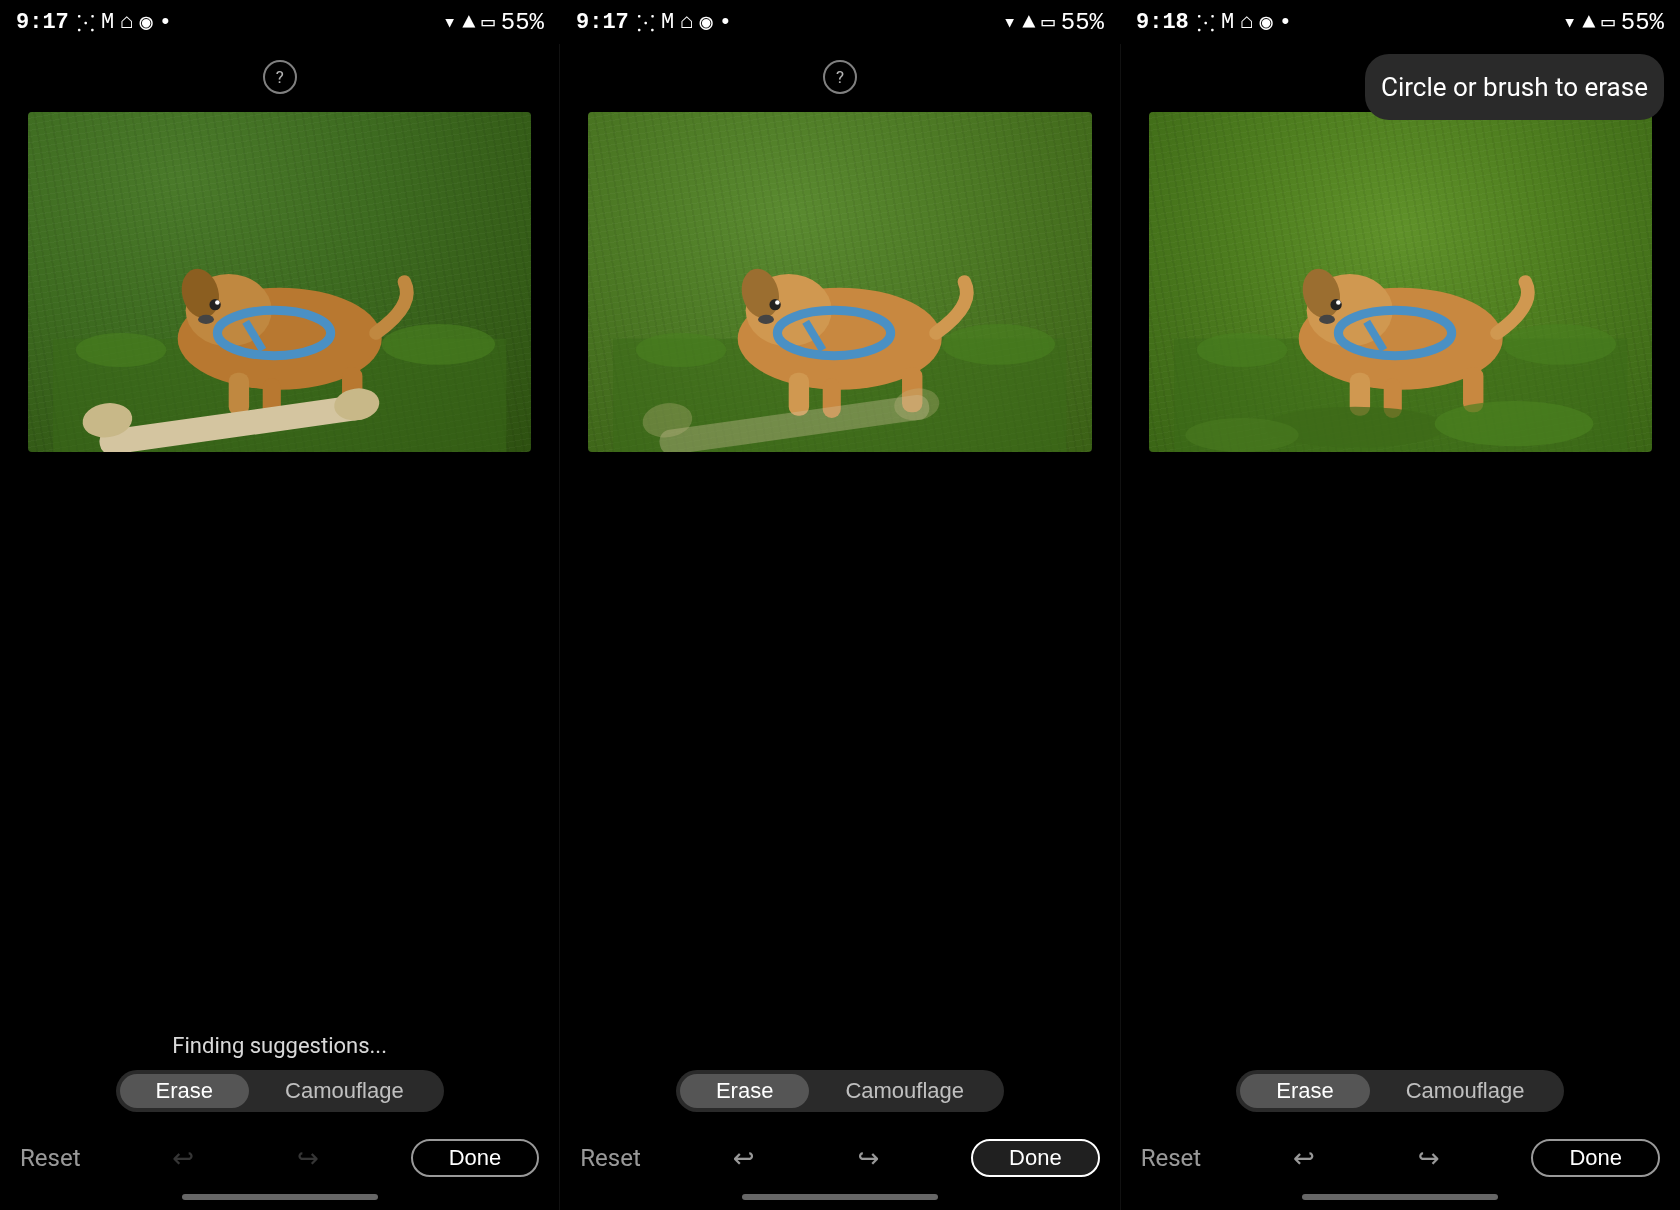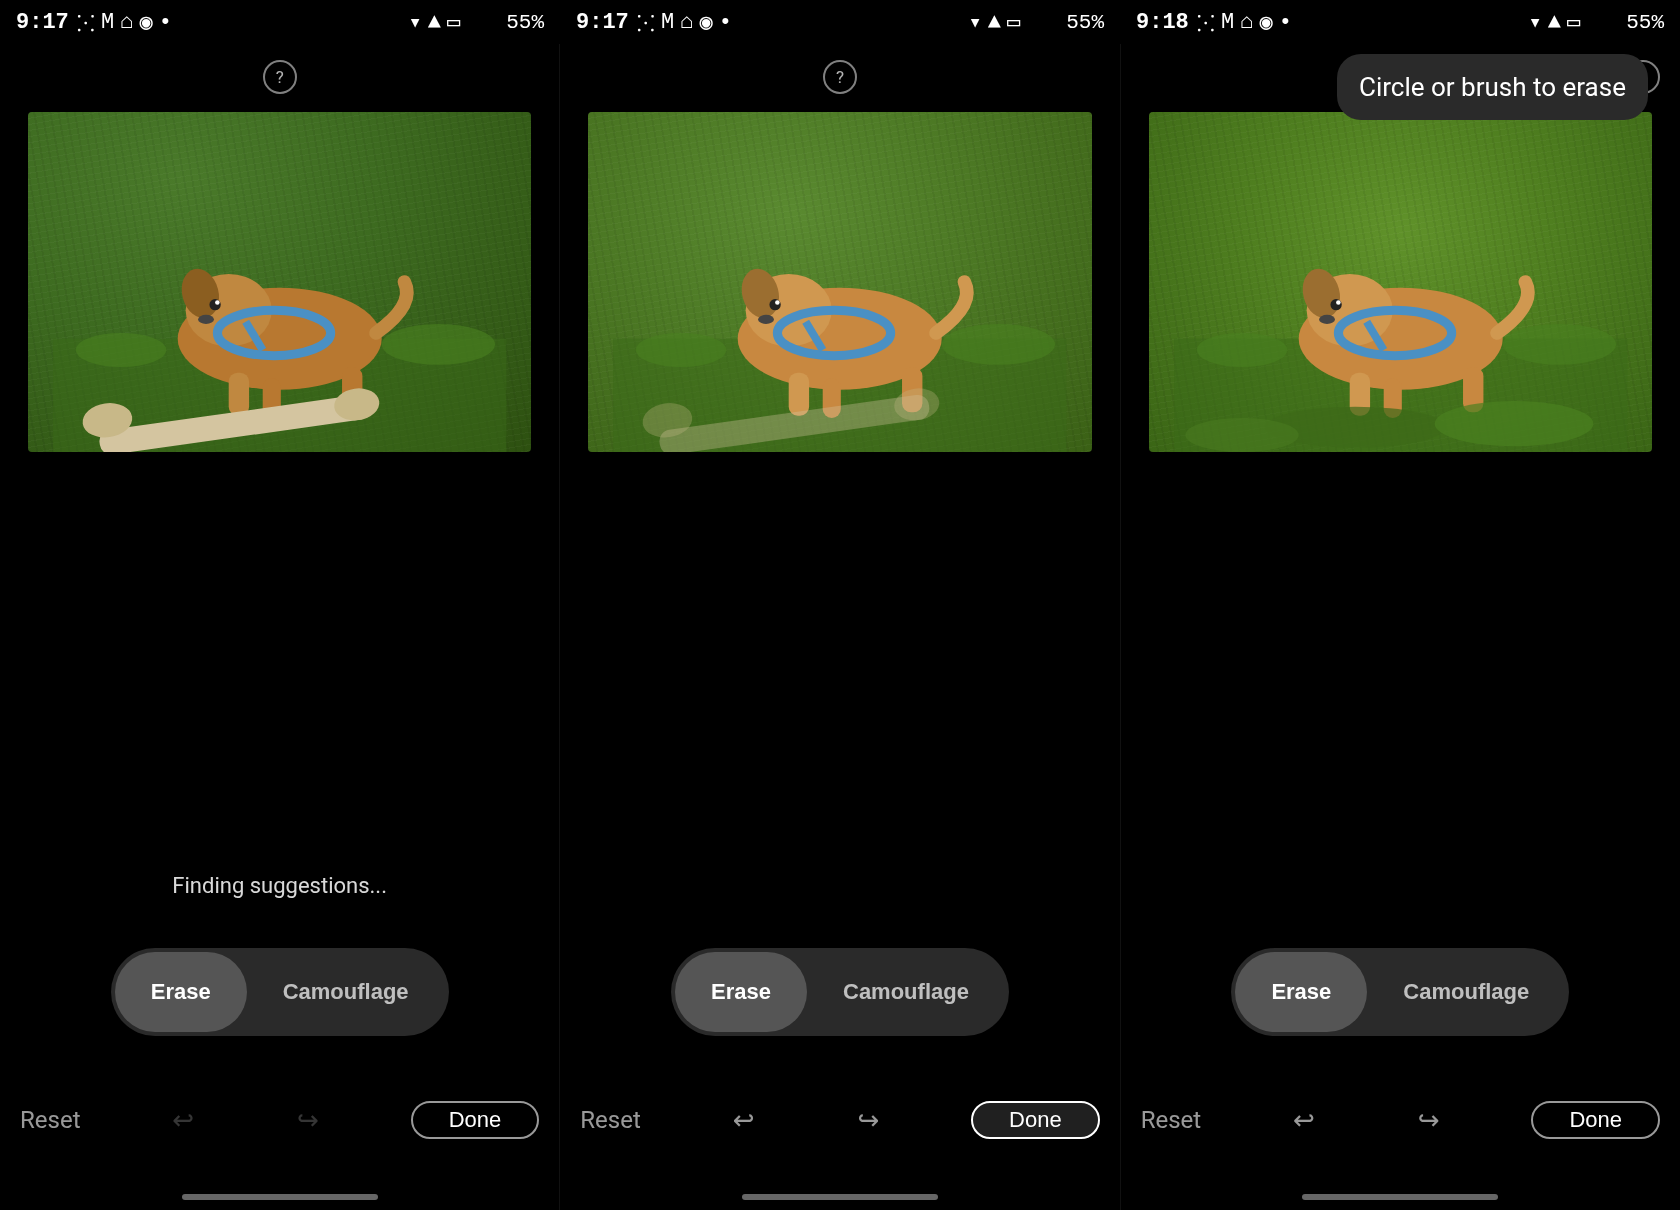--- a/index.html
+++ b/index.html
@@ -39,21 +39,21 @@
       display: flex;
       gap: 6px;
       align-items: center;
     }
     .status-bar .right-icons {
       margin-left: auto;
       display: flex;
       align-items: center;
       gap: 6px;
     }
-    .battery-text { font-size: 21px; margin-left: 40px; }
+    .battery-text { font-size: 24px; }
 
     
     .panels {
       display: flex;
       flex: 1;
       width: 100%;
     }
     .panel {
       flex: 1;
       display: flex;
@@ -83,24 +83,24 @@
       justify-content: center;
       font-size: 17px;
       color: rgba(255,255,255,0.7);
       cursor: pointer;
     }
 
     
     .tooltip-bubble {
       position: absolute;
       top: 10px;
-      right: 32px;
+      right: 16px;
       background: #2a2a2a;
       border-radius: 24px;
-      padding: 18px 22px;
+      padding: 18px 16px;
       font-size: 26px;
       color: #fff;
       white-space: nowrap;
       z-index: 10;
     }
 
     
     .image-area {
       width: 90%;
       flex: 1;
@@ -154,43 +154,42 @@
     }
 
     
     .bottom-area {
       width: 100%;
       display: flex;
       flex-direction: column;
       align-items: center;
       padding: 8px 0 0 0;
       flex-shrink: 0;
-      gap: 38px;
     }
 
     .suggestions-text {
       font-size: 22px;
       color: rgba(255,255,255,0.85);
       margin-bottom: 12px;
       text-align: center;
     }
 
     
     .toggle-row {
       display: flex;
       background: rgba(60,60,60,0.7);
       border-radius: 50px;
       padding: 4px;
       margin-bottom: 16px;
     }
     .toggle-btn {
-      padding: 27px 36px;
+      padding: 4px 36px;
       border-radius: 50px;
       font-size: 22px;
-      font-weight: 700;
+      font-weight: 400;
       border: none;
       cursor: pointer;
       transition: background 0.2s;
     }
     .toggle-btn.active {
       background: #555;
       color: #fff;
     }
     .toggle-btn.inactive {
       background: transparent;

